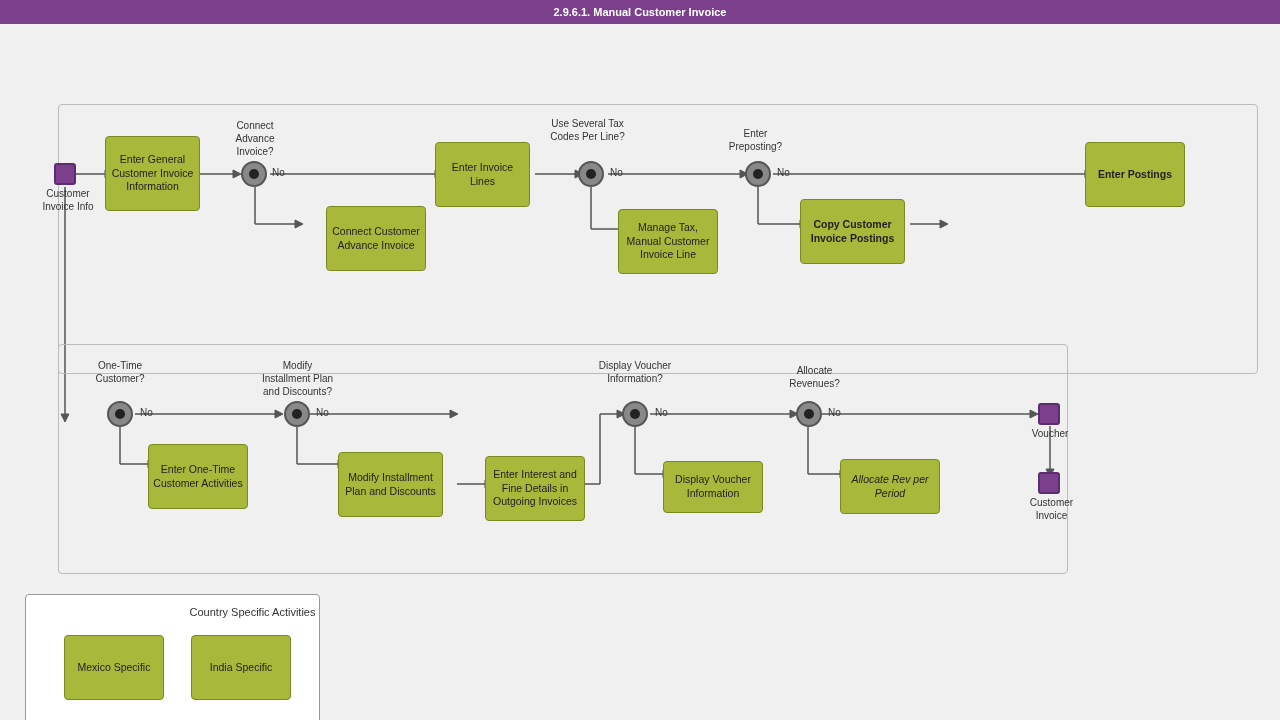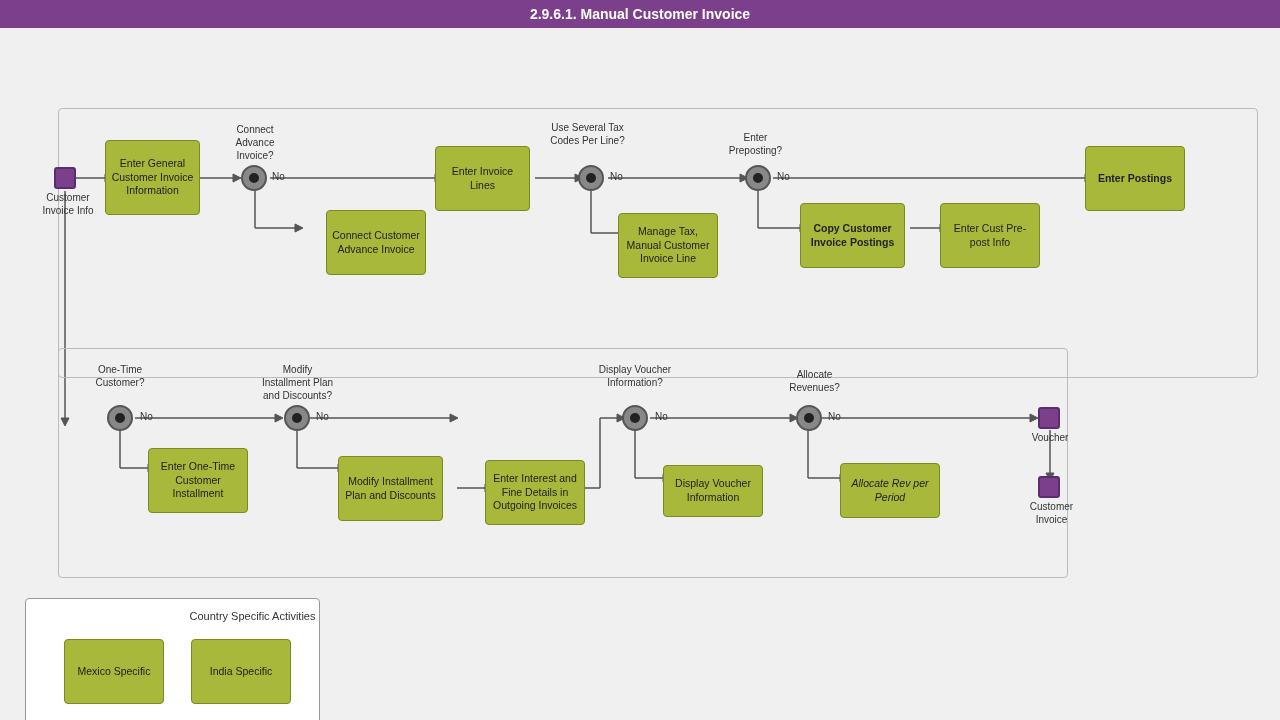--- a/index.html
+++ b/index.html
@@ -9,21 +9,21 @@
       font-size: 11px;
       width: 1280px;
       height: 720px;
       overflow: hidden;
     }
     .header {
       background: #7b3f8c;
       color: white;
       text-align: center;
       padding: 6px;
-      font-size: 14px;
+      font-size: 11px;
       font-weight: bold;
     }
     .canvas {
       background: #f0f0f0;
       width: 1280px;
       height: 690px;
       position: relative;
     }
     .node {
       position: absolute;
@@ -214,33 +214,32 @@
   <div class="node" style="left:618px;top:185px;width:100px;height:65px;">Manage Tax, Manual Customer Invoice Line</div>
 
   <div class="label" style="left:723px;top:103px;width:65px;">Enter Preposting?</div>
   <div class="gateway" style="left:745px;top:137px;">
       <div class="gateway-inner"></div>
     </div>
   <div class="label" style="left:777px;top:142px;">No</div>
 
   <div class="node" style="left:800px;top:175px;width:105px;height:65px;font-weight:bold;">Copy Customer Invoice Postings</div>
 
-  <div class="node" style="left:940px;top:175px;width:100px;height:65px;">Enter Cust Pre-post Info</div>
 
   <div class="node" style="left:1085px;top:118px;width:100px;height:65px;font-weight:bold;">Enter Postings</div>
 
   <div class="section-box" style="left:58px;top:320px;width:1010px;height:230px;"></div>
 
   <div class="label" style="left:85px;top:335px;width:70px;">One-Time Customer?</div>
   <div class="gateway" style="left:107px;top:377px;">
       <div class="gateway-inner"></div>
     </div>
   <div class="label" style="left:140px;top:382px;">No</div>
 
-  <div class="node" style="left:148px;top:420px;width:100px;height:65px;">Enter One-Time Customer Installment</div>
+  <div class="node" style="left:148px;top:420px;width:100px;height:65px;">Enter One-Time Customer Activities</div>
 
   <div class="label" style="left:260px;top:335px;width:75px;">Modify Installment Plan and Discounts?</div>
   <div class="gateway" style="left:284px;top:377px;">
       <div class="gateway-inner"></div>
     </div>
   <div class="label" style="left:316px;top:382px;">No</div>
 
   <div class="node" style="left:485px;top:432px;width:100px;height:65px;">Enter Interest and Fine Details in Outgoing Invoices</div>
 
   <div class="node" style="left:338px;top:428px;width:105px;height:65px;">Modify Installment Plan and Discounts</div>

